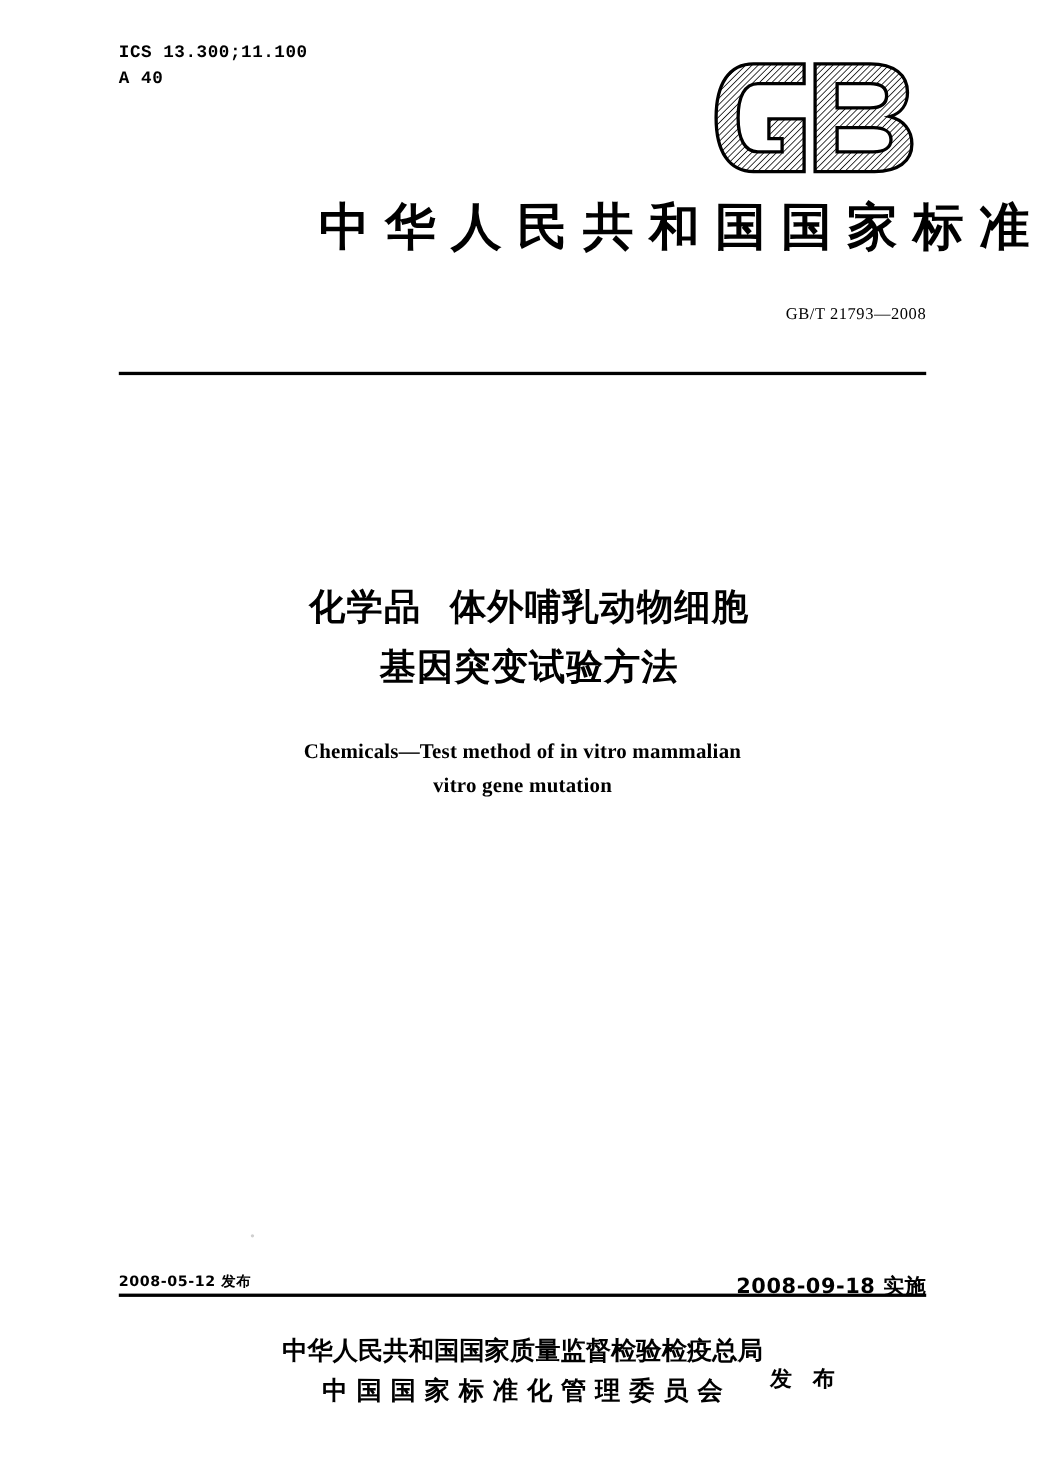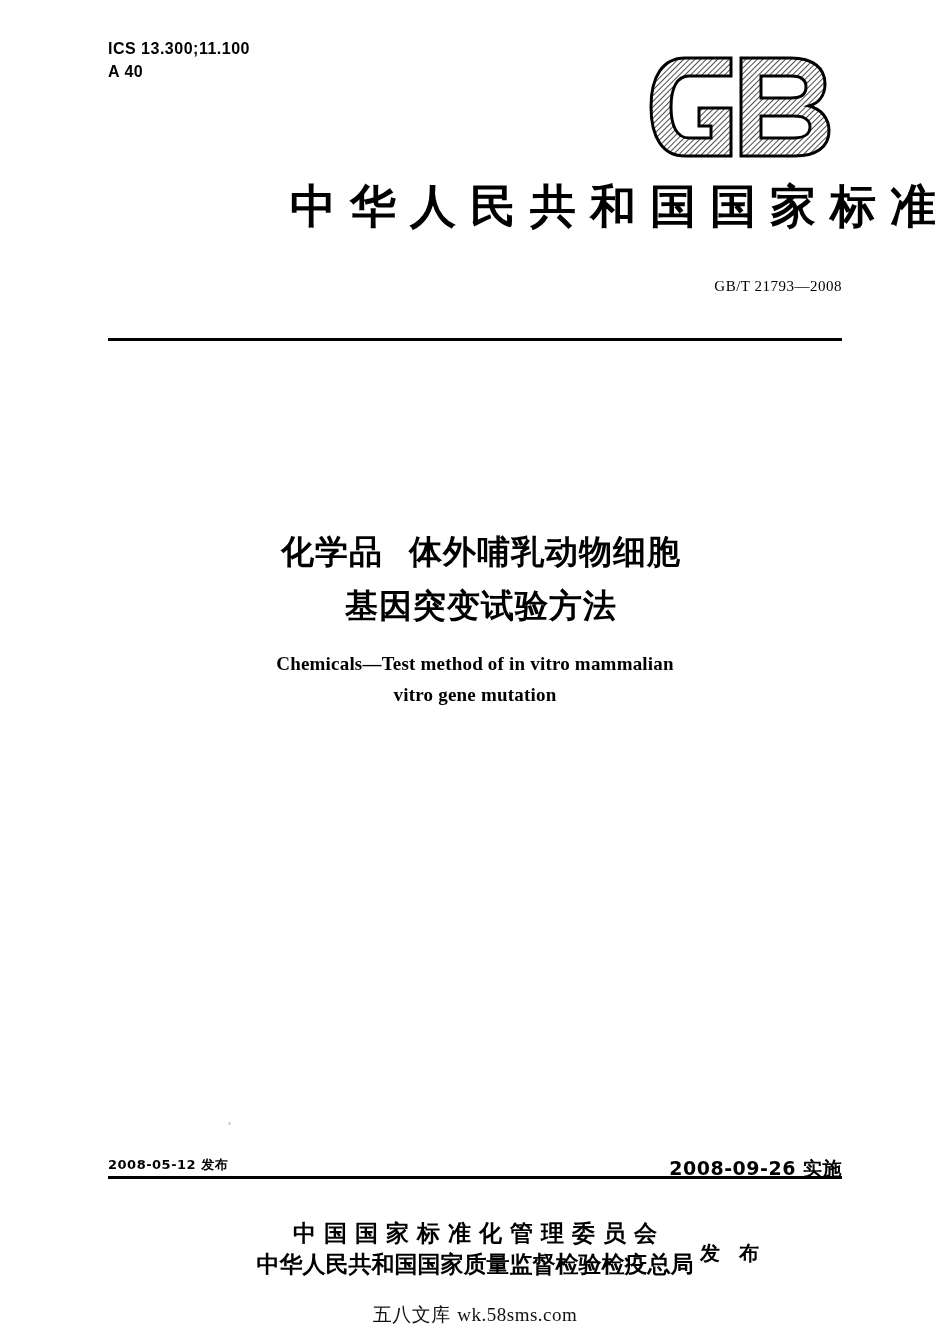--- a/index.html
+++ b/index.html
@@ -18,21 +18,21 @@
     margin: 0 auto;
     background: #ffffff;
     overflow: hidden;
   }
 
   
   .ics-block {
     position: absolute;
     left: 108px;
     top: 38px;
-    font-family: Liberation Sans, sans-serif;
+    font-family: Liberation Mono, monospace;
     font-weight: bold;
     font-size: 16px;
     line-height: 1.35;
     letter-spacing: 0.5px;
   }
   .ics-line2 {
     margin-top: 1px;
   }
 
   
@@ -99,21 +99,21 @@
     line-height: 1.65;
     letter-spacing: 1px;
   }
   .doc-title .ln1 span.gap { display:inline-block; width: 26px; }
 
   
   .doc-title-en {
     position: absolute;
     left: 0;
     right: 0;
-    top: 648px;
+    top: 668px;
     text-align: center;
     font-family: "Liberation Serif", serif;
     font-weight: bold;
     font-size: 19px;
     line-height: 1.65;
     letter-spacing: 0.2px;
   }
 
   
   .date-issue {
@@ -242,26 +242,22 @@
   </div>
 
   <div class="doc-title-en">
     <div>Chemicals—Test method of in vitro mammalian</div>
     <div>vitro gene mutation</div>
   </div>
 
   <div class="speck"></div>
 
   <div class="date-issue">2008-05-12 发布</div>
-  <div class="date-impl">2008-09-26 实施</div>
+  <div class="date-impl">2008-09-18 实施</div>
 
   <div class="publisher-block">
+    <div><span class="pub-line1">中华人民共和国国家质量监督检验检疫总局</span></div>
     <div><span class="pub-line2">中国国家标准化管理委员会</span></div>
-    <div><span class="pub-line1">中华人民共和国国家质量监督检验检疫总局</span></div>
   </div>
   <div class="pub-word">发 布</div>
 
-  <div class="footer-mark">
-    <span>五八文库</span>
-    <span class="url">wk.58sms.com</span>
-  </div>
 
 </div>
 
 </body></html>

